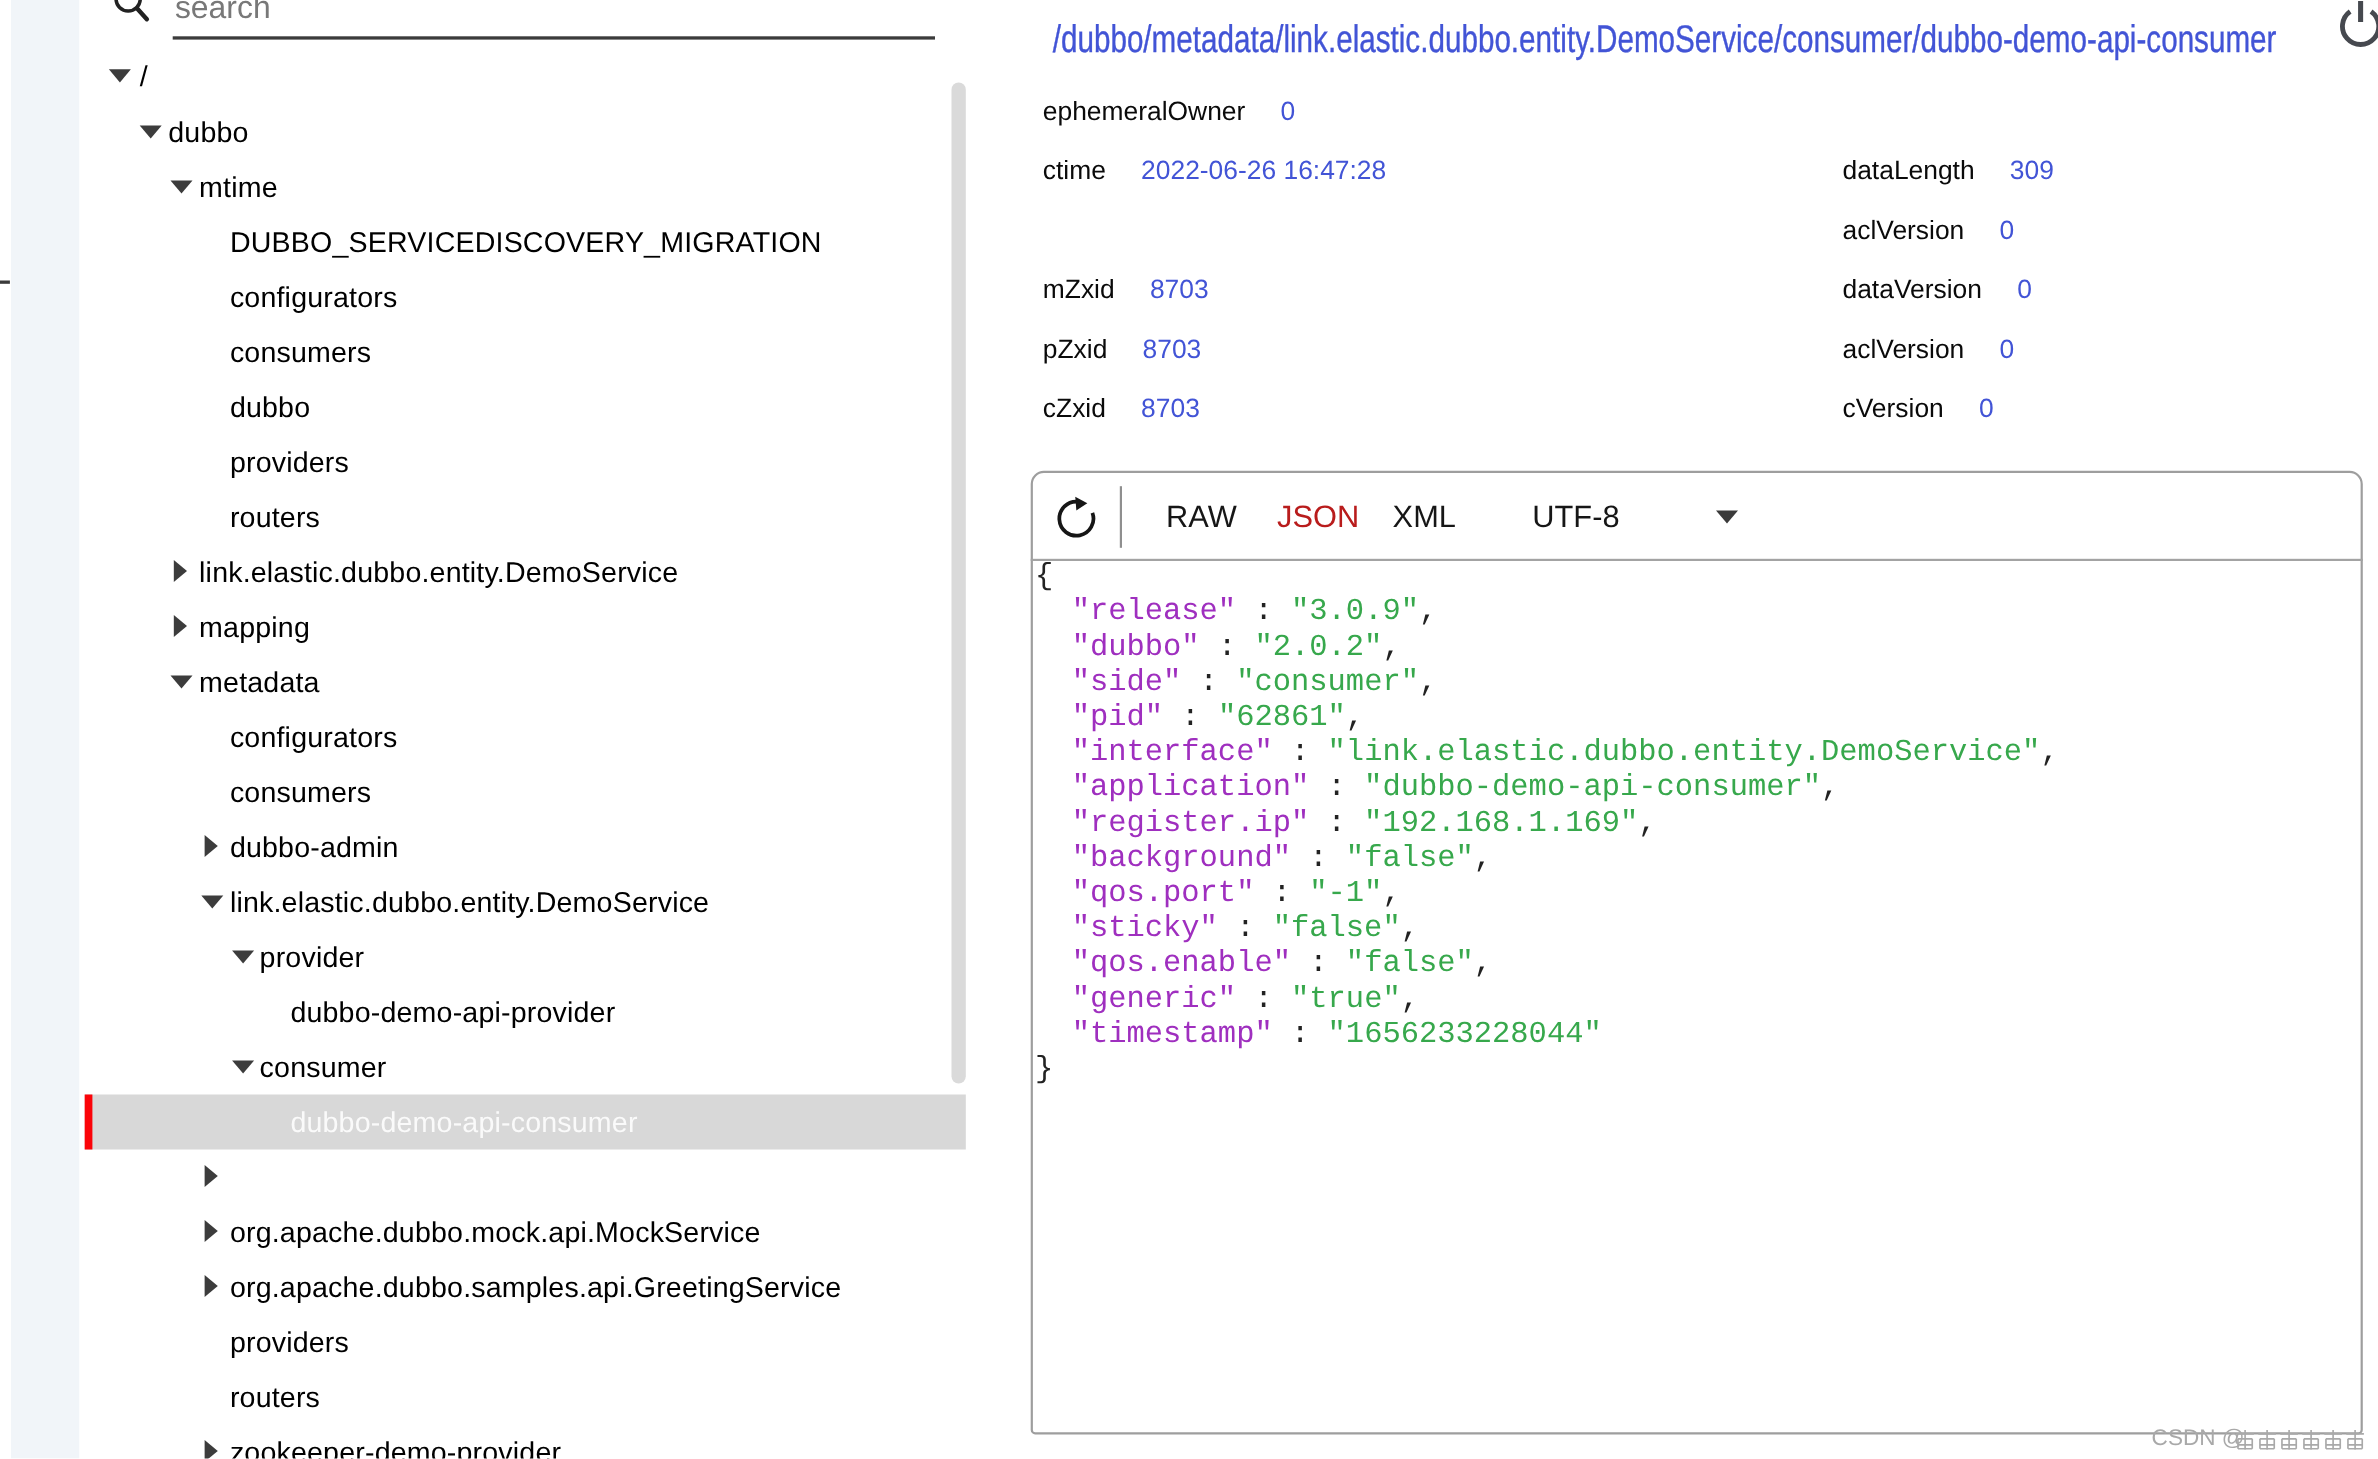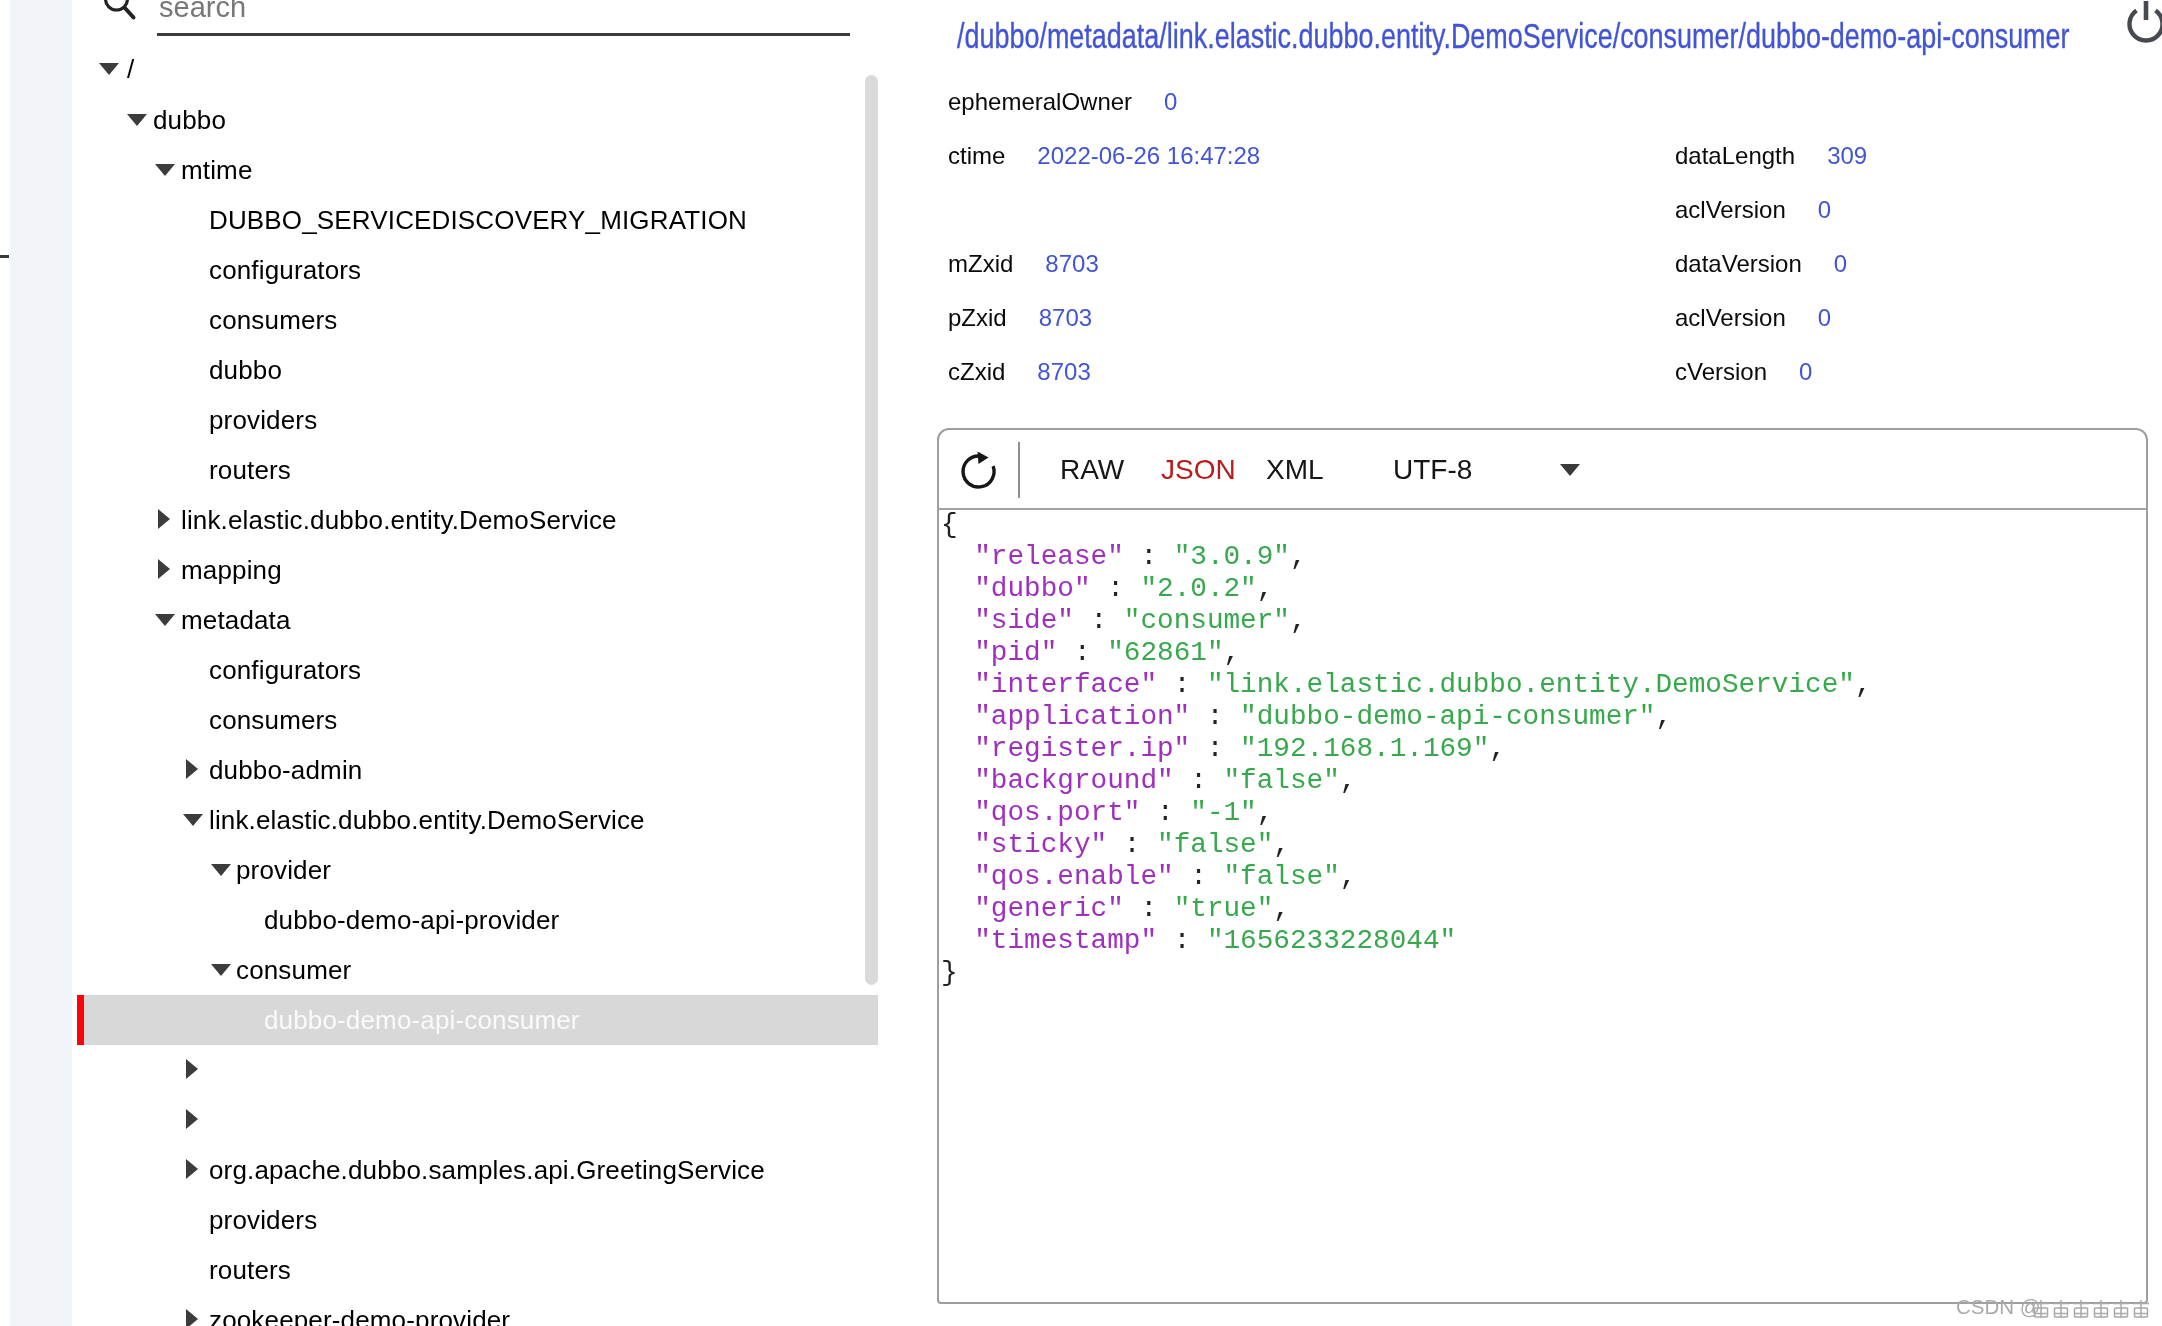--- a/index.html
+++ b/index.html
@@ -69,20 +69,21 @@
 <div class="tri-d" style="left:211px;top:864px"></div>
 <div class="trow" style="left:236px;top:845px">provider</div>
 <div class="trow" style="left:264px;top:895px">dubbo-demo-api-provider</div>
 <div class="tri-d" style="left:211px;top:964px"></div>
 <div class="trow" style="left:236px;top:945px">consumer</div>
 <div class="selrow"></div>
 <div class="selbar"></div>
 <div class="trow sel" style="left:264px;top:995px">dubbo-demo-api-consumer</div>
 <div class="tri-r" style="left:186px;top:1059px"></div>
 <div class="tri-r" style="left:186px;top:1109px"></div>
+<div class="trow" style="left:209px;top:1095px">org.apache.dubbo.mock.api.MockService</div>
 <div class="tri-r" style="left:186px;top:1159px"></div>
 <div class="trow" style="left:209px;top:1145px">org.apache.dubbo.samples.api.GreetingService</div>
 <div class="trow" style="left:209px;top:1195px">providers</div>
 <div class="trow" style="left:209px;top:1245px">routers</div>
 <div class="tri-r" style="left:186px;top:1309px"></div>
 <div class="trow" style="left:209px;top:1295px">zookeeper-demo-provider</div>
 <div id="vscroll"></div>
 <div id="path">/dubbo/metadata/link.elastic.dubbo.entity.DemoService/consumer/dubbo-demo-api-consumer</div>
 <svg class="abs" style="left:2118px;top:0px" width="44" height="50" viewBox="0 0 44 50">
  <path d="M 37.5 10.5 A 16.5 16.5 0 1 1 18.5 10.5" fill="none" stroke="#46494f" stroke-width="4.4"></path>

